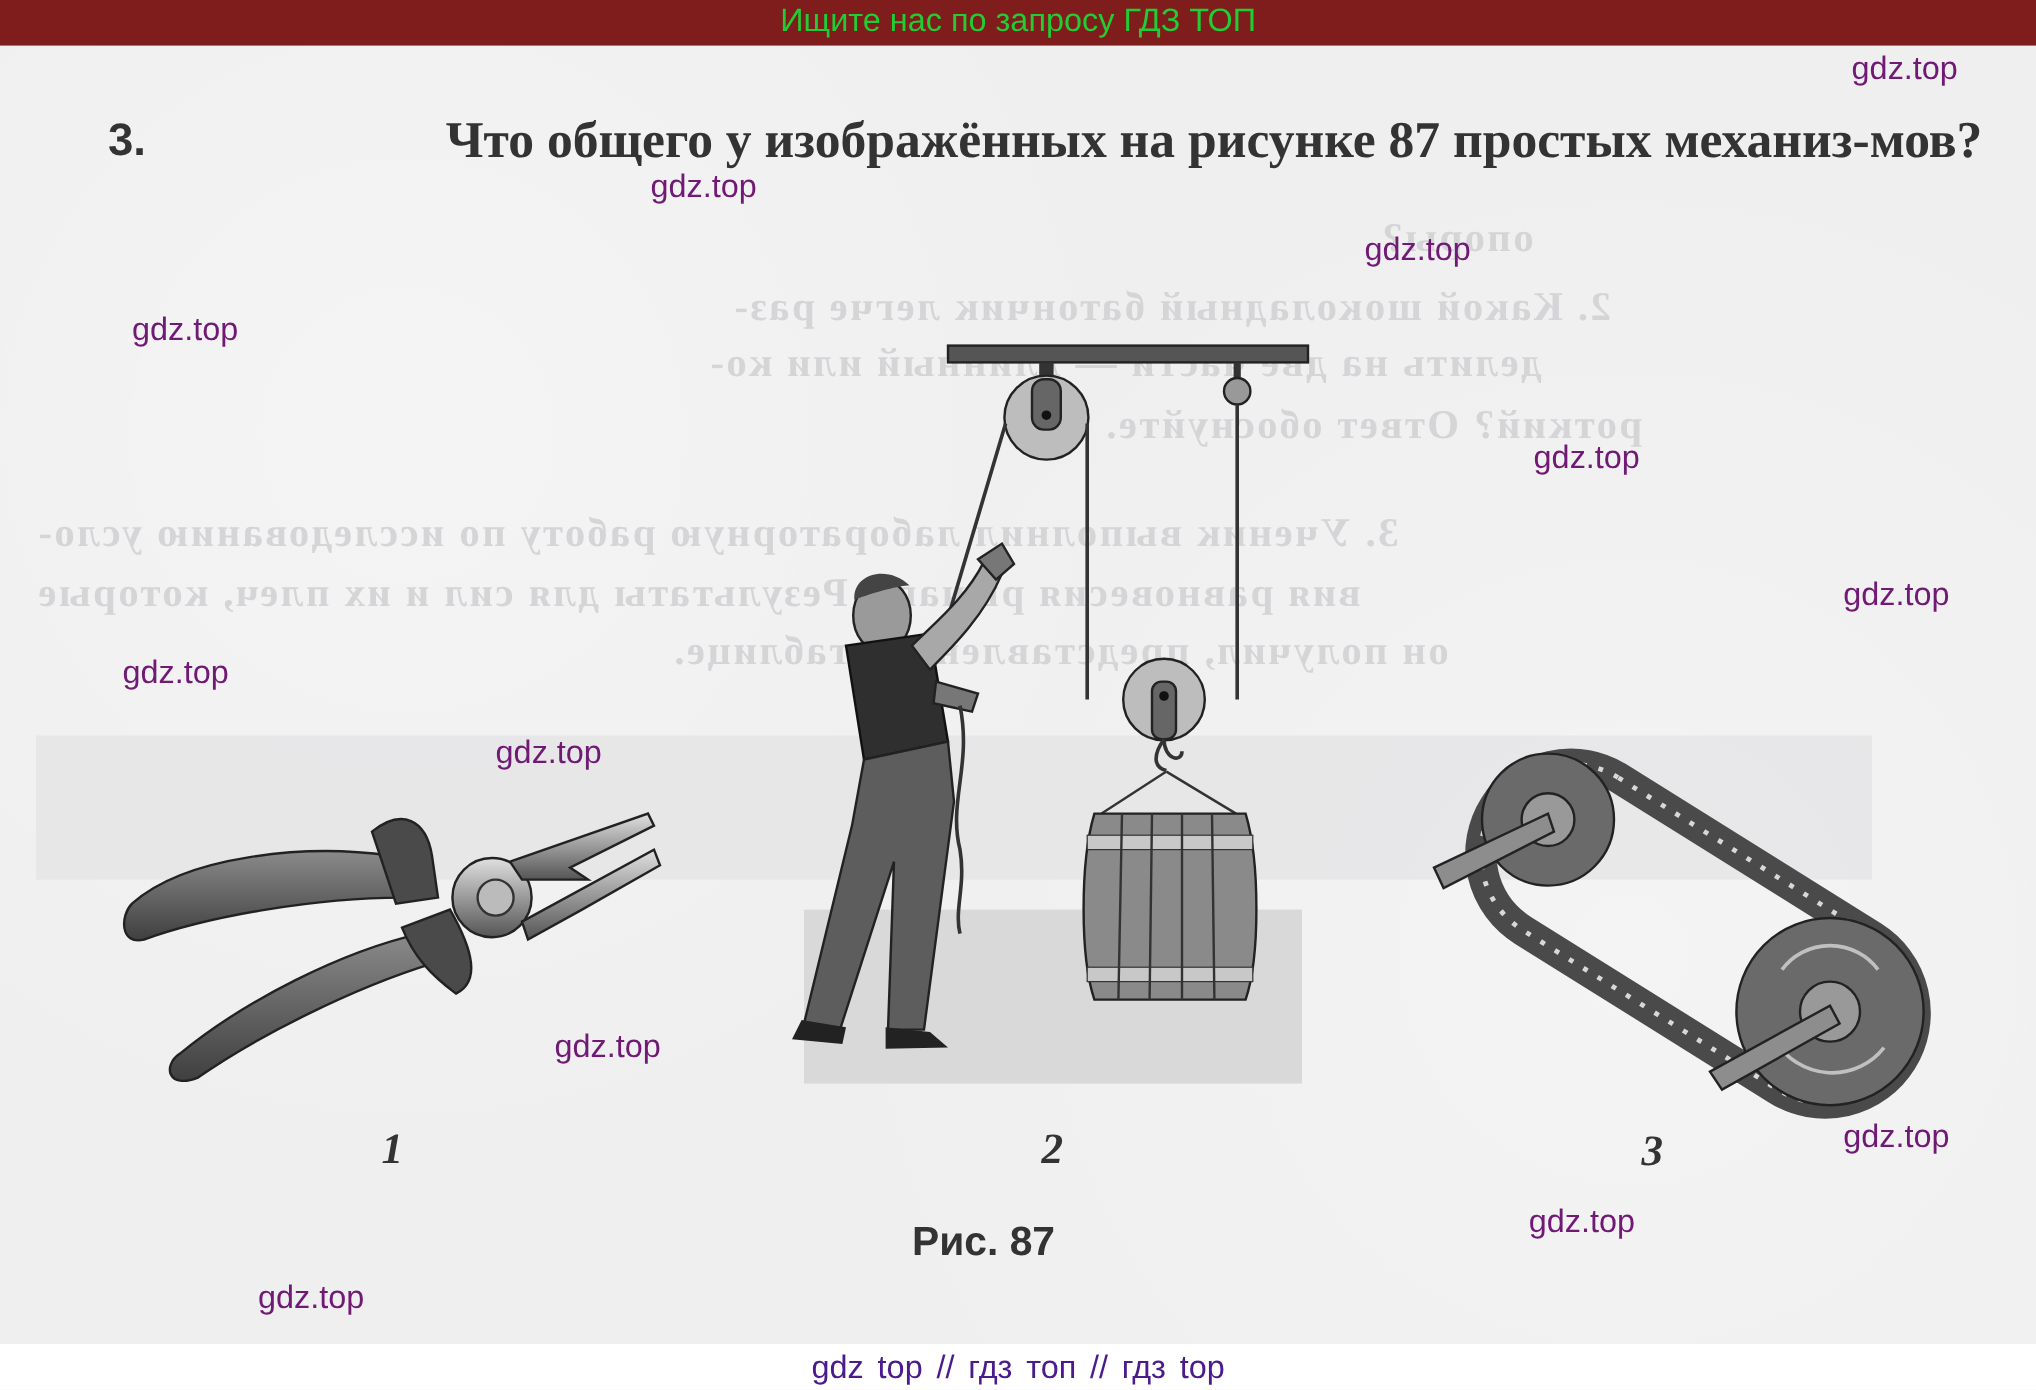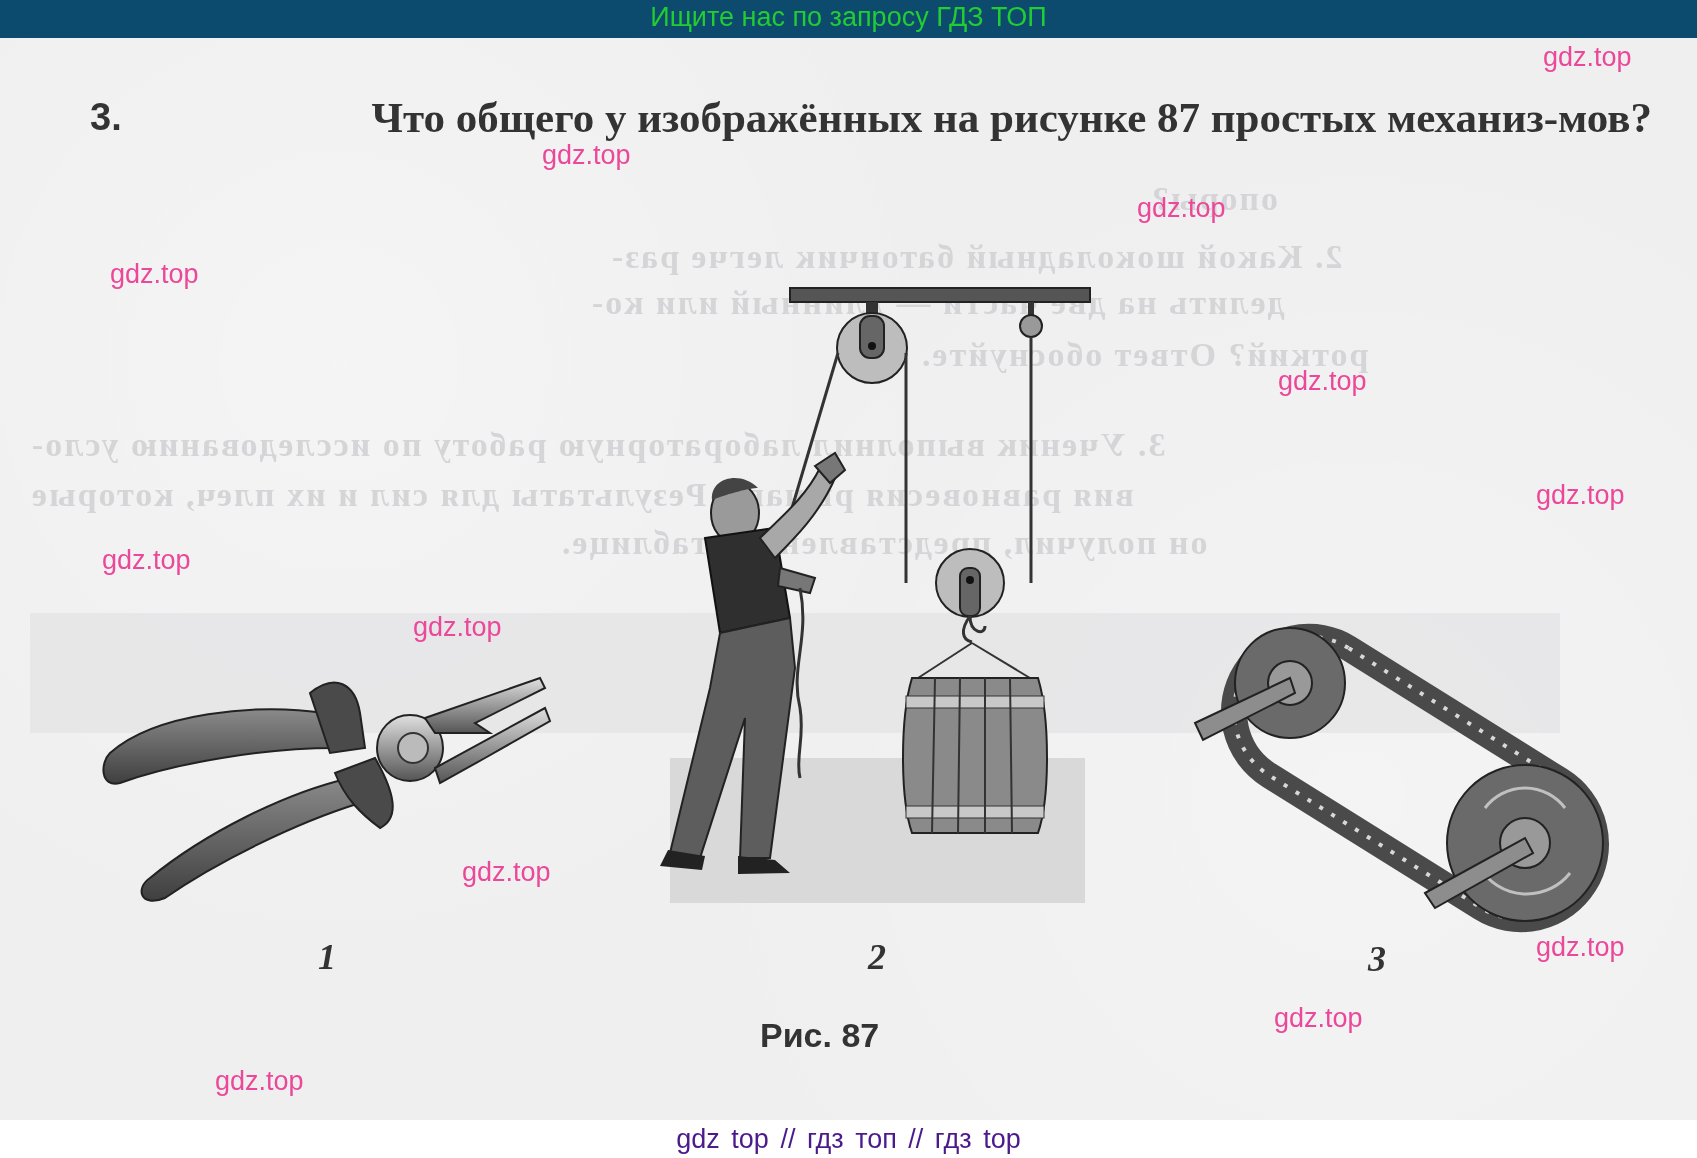--- a/index.html
+++ b/index.html
@@ -3,21 +3,21 @@
   <meta charset="utf-8">
   <style>
     html, body { margin: 0; padding: 0; }
     body {
       width: 1697px; height: 1158px; position: relative; overflow: hidden;
       background: #ffffff;
       font-family: "Liberation Serif", serif;
     }
     .top-banner {
       position: absolute; left: 0; top: 0; width: 1697px; height: 38px;
-      background: #0c4a6e; text-align: center;
+      background: #7f1d1d; text-align: center;
       font-family: "Liberation Sans", sans-serif; font-size: 27px;
       color: #22cc33; line-height: 34px; z-index: 5;
     }
     .page {
       position: absolute; left: 0; top: 38px; width: 1697px; height: 1082px;
       background: #efeff0;
       background-image:
         radial-gradient(circle at 20% 30%, rgba(255,255,255,0.35), transparent 40%),
         radial-gradient(circle at 80% 70%, rgba(255,255,255,0.3), transparent 45%);
       overflow: hidden;
@@ -42,21 +42,21 @@
     .q-text { position: absolute; left: 62px; top: 0; width: 1500px; text-align: right; }
     .fig-label {
       position: absolute; font-size: 36px; font-style: italic; font-weight: bold; color: #333;
     }
     .fig-caption {
       position: absolute; left: 760px; top: 968px;
       font-family: "Liberation Sans", sans-serif; font-weight: bold; font-size: 34px; color: #333; margin-top: 10px;
     }
     .wm {
       position: absolute; font-family: "Liberation Sans", sans-serif; font-size: 27px;
-      color: #ec4899; z-index: 4;
+      color: #701a75; z-index: 4;
     }
     .bottom-banner {
       position: absolute; left: 0; top: 1120px; width: 1697px; height: 38px;
       background: #ffffff; text-align: center;
       font-family: "Liberation Sans", sans-serif; font-size: 27px; color: #4b1a8c;
       line-height: 38px; word-spacing: 4px;
     }
     svg { position: absolute; }
   </style>
 </head>

